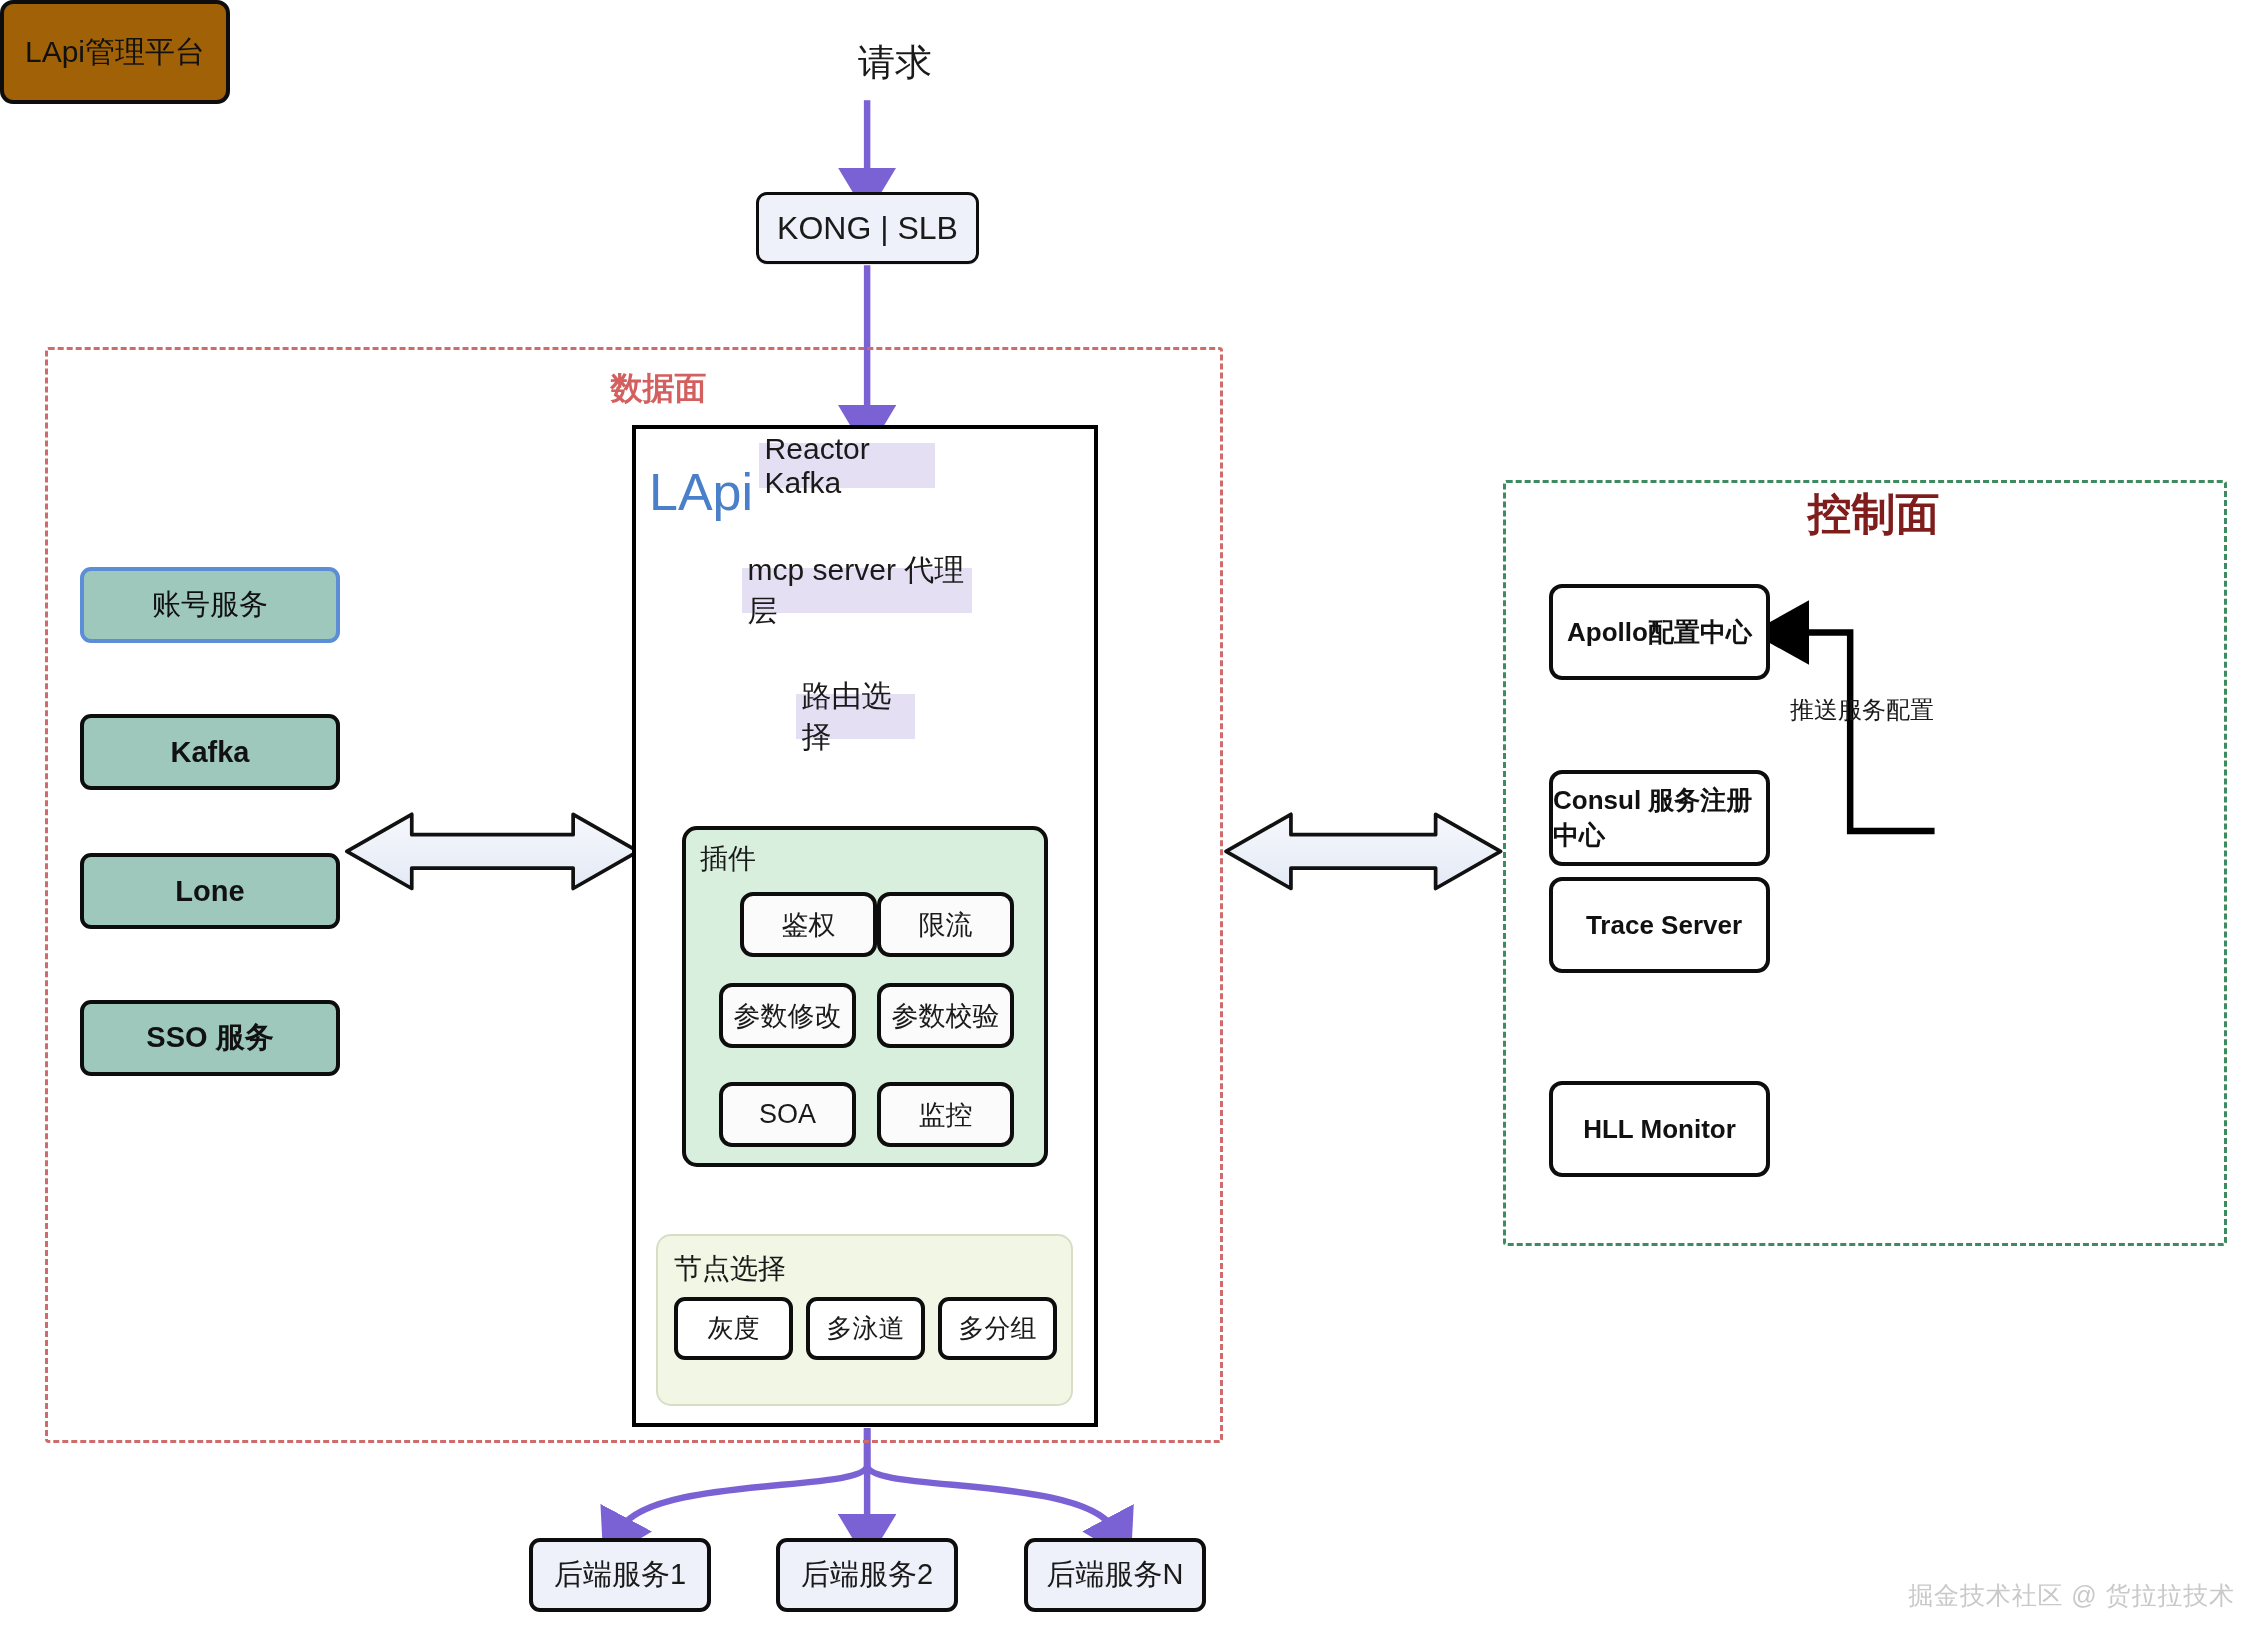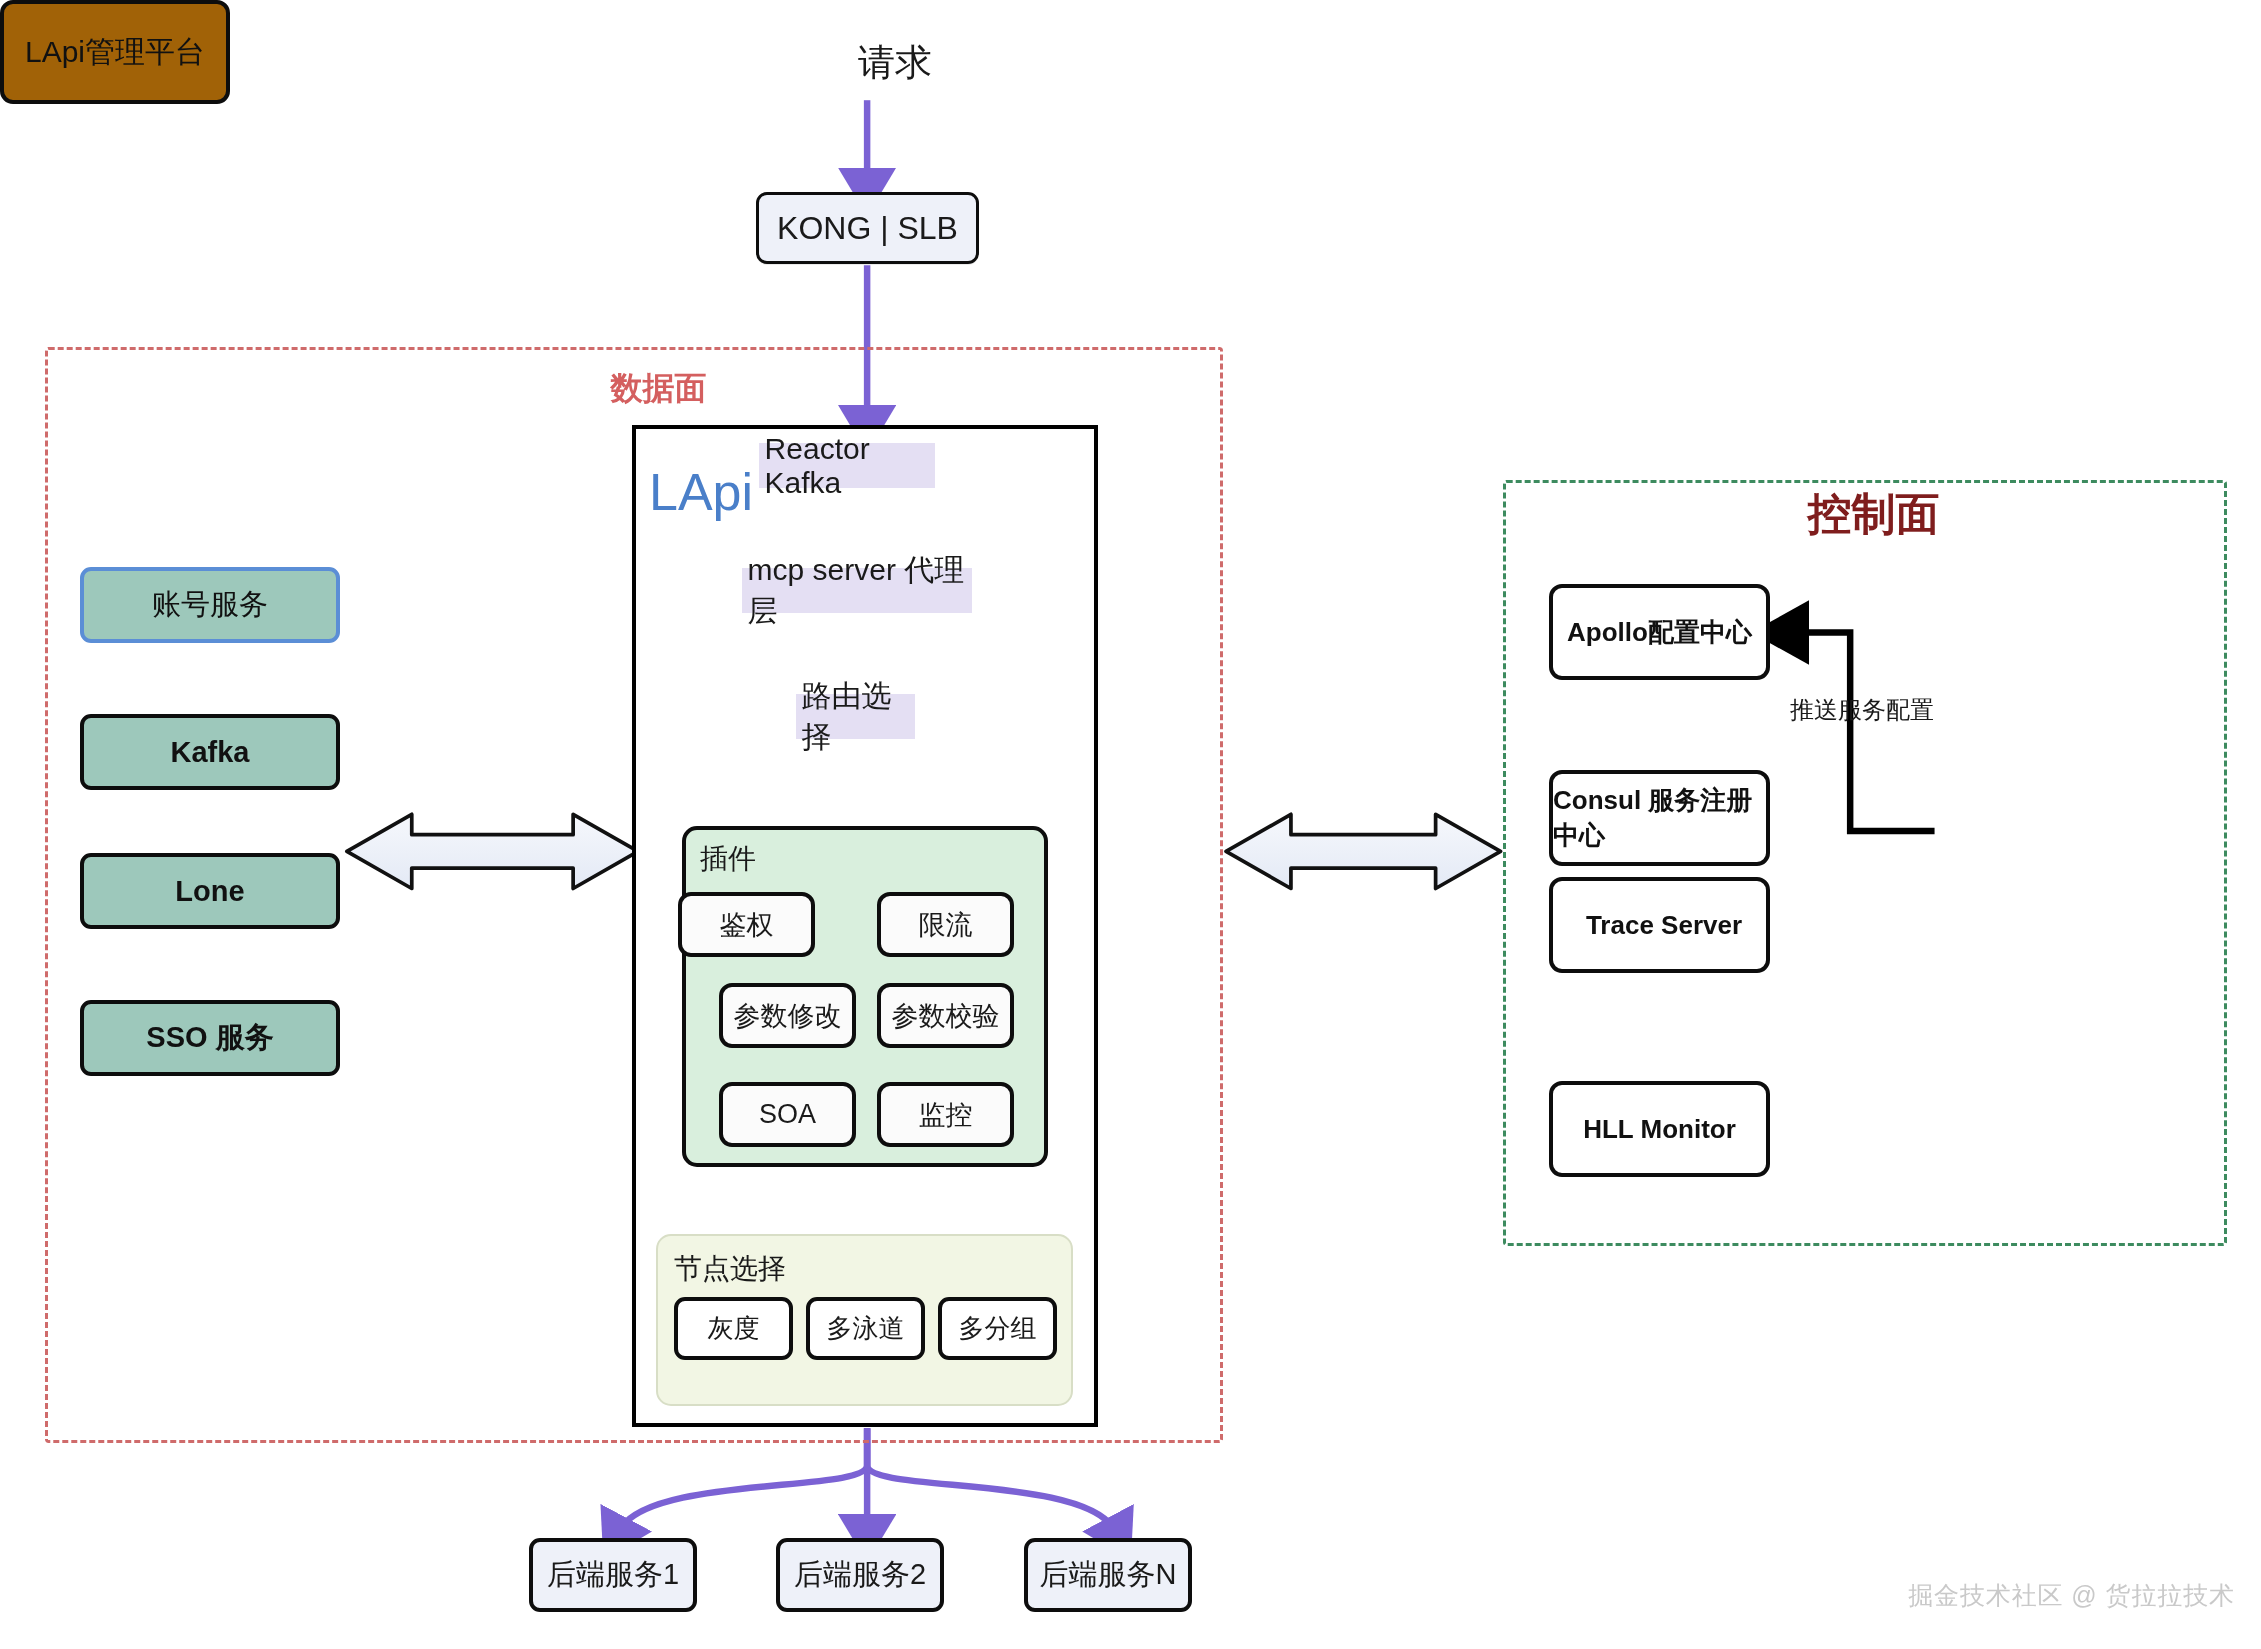--- a/index.html
+++ b/index.html
@@ -140,21 +140,21 @@
     font-size:30px;font-weight:400;box-sizing:border-box;color:#111;
   }
   #push-config-label{
     left:1774px;top:691px;width:176px;height:37px;
     font-size:24px;color:#1a1a1a;
   }
 
   
   .backend{
     position:absolute;
-    width:168px;height:74px;top:1538px;
+    width:182px;height:74px;top:1538px;
     background:#eef1f9;border:4.6px solid #0d0d0d;border-radius:11px;
     display:flex;align-items:center;justify-content:center;
     font-size:29px;box-sizing:border-box;color:#1a1a1a;
   }
 
   
   #watermark{
     left:1892px;top:1577px;width:343px;height:37px;
     color:#c9c9c9;font-size:25px;justify-content:flex-end;
     letter-spacing:0.9px;
@@ -214,21 +214,21 @@
 
 <div class="abs" id="lapi-box"></div>
 <div class="node" id="lapi-title">LApi</div>
 
 <div class="chip" id="chip-reactor">Reactor Kafka</div>
 <div class="chip" id="chip-mcp">mcp server 代理层</div>
 <div class="chip" id="chip-route">路由选择</div>
 
 <div class="abs" id="plugins-panel"></div>
 <div class="node" id="plugins-title">插件</div>
-<div class="plugin-item" style="left:678px;top:892px;width:137px;height:65px;">鉴权</div>
+<div class="plugin-item" style="left:740px;top:892px;width:137px;height:65px;">鉴权</div>
 <div class="plugin-item" style="left:877px;top:892px;width:137px;height:65px;">限流</div>
 <div class="plugin-item" style="left:719px;top:983px;width:137px;height:65px;">参数修改</div>
 <div class="plugin-item" style="left:877px;top:983px;width:137px;height:65px;">参数校验</div>
 <div class="plugin-item" style="left:719px;top:1082px;width:137px;height:65px;">SOA</div>
 <div class="plugin-item" style="left:877px;top:1082px;width:137px;height:65px;">监控</div>
 
 <div class="abs" id="nodesel-panel"></div>
 <div class="node" id="nodesel-title">节点选择</div>
 <div class="nodesel-item" style="left:674px;top:1297px;width:119px;height:63px;">灰度</div>
 <div class="nodesel-item" style="left:806px;top:1297px;width:119px;height:63px;">多泳道</div>

